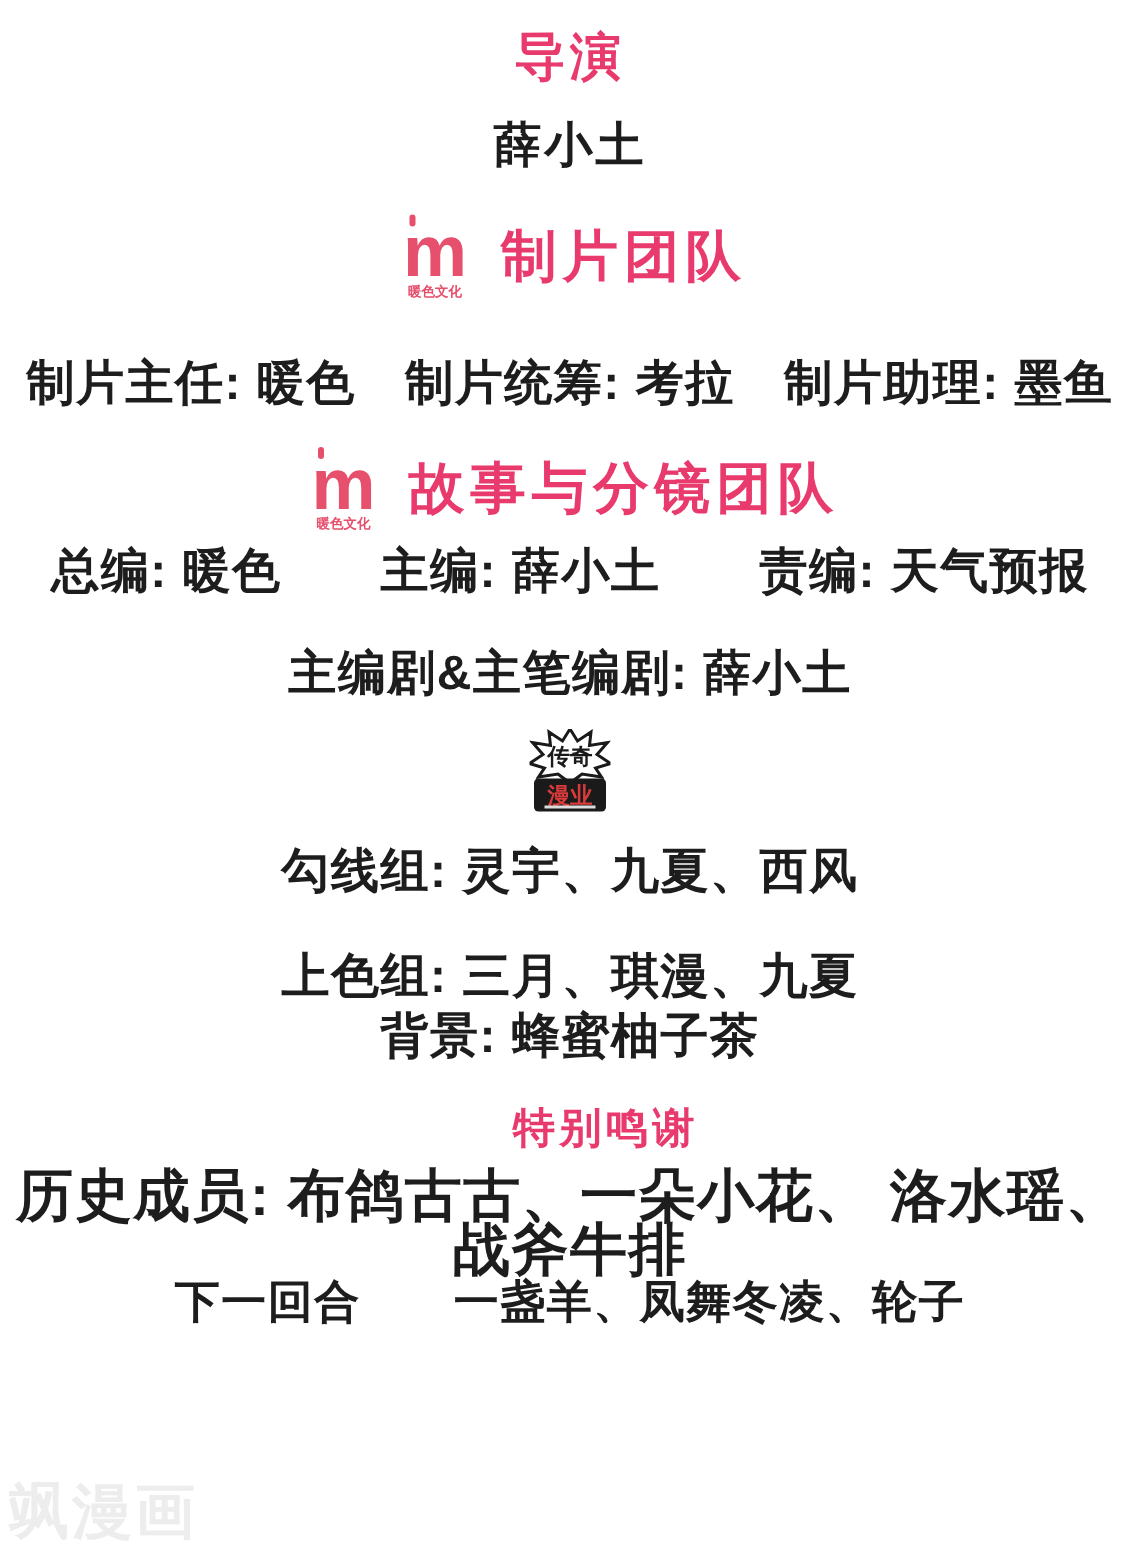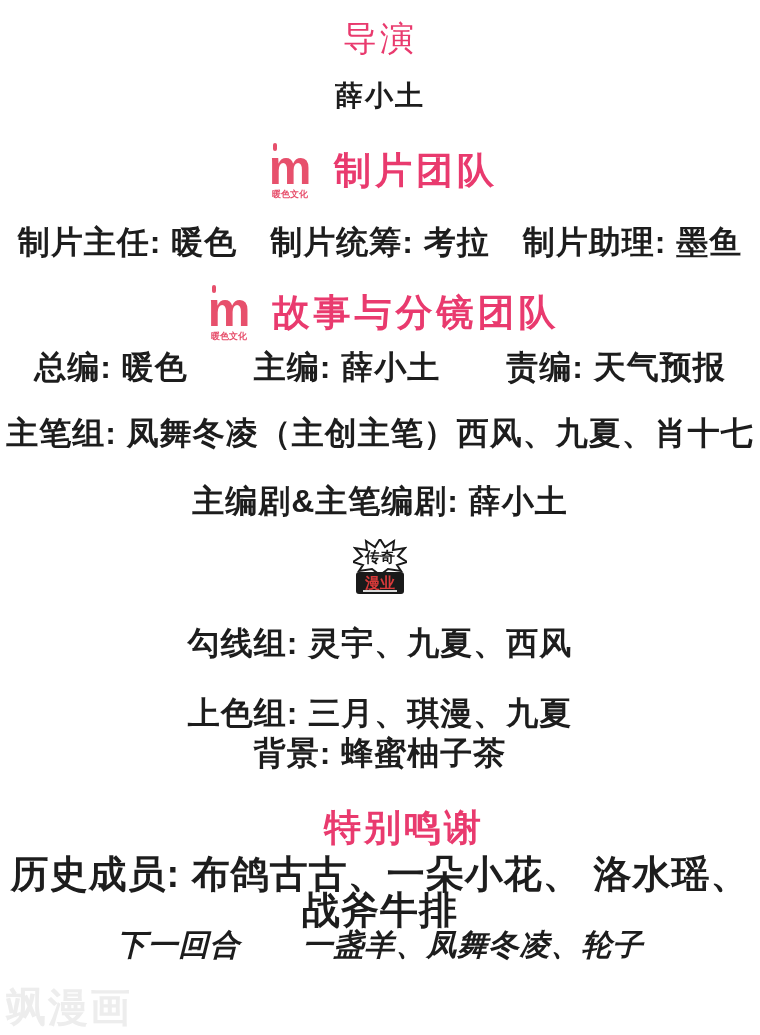--- a/index.html
+++ b/index.html
@@ -8,37 +8,37 @@
     width:760px;height:1035px;
     margin:0 auto;
     background:#ffffff;
     overflow:hidden;
     font-family:"Liberation Sans","DejaVu Sans",sans-serif;
     color:#1d1d1d;
     text-align:center;
   }
   .pink{color:#e93a6e;}
   .heading{
-    font-size:36px;font-weight:400;letter-spacing:3px;
+    font-size:36px;font-weight:700;letter-spacing:3px;
     line-height:40px;margin:16px;
   }
   .director-heading{font-size:34px;margin-top:18px;}
-  .name{font-size:28px;font-weight:700;line-height:40px;margin:18px 0 0 0;letter-spacing:2px;}
+  .name{font-size:32px;font-weight:700;line-height:40px;margin:18px 0 0 0;letter-spacing:2px;}
   .team-header{
     display:flex;align-items:center;justify-content:center;
     gap:16px;margin:0;
   }
   .team-title{font-size:37px;font-weight:700;letter-spacing:4px;line-height:42px;text-align:right;}
   .line{
     font-size:32px;font-weight:700;line-height:40px;margin:0;
     letter-spacing:1px;white-space:pre-wrap;
   }
-  .thanks-heading{font-size:37px;font-weight:700;letter-spacing:3px;line-height:40px;margin:35px 0 0 0;padding-left:48px;}
+  .thanks-heading{font-size:28px;font-weight:700;letter-spacing:3px;line-height:40px;margin:22px 0 0 0;padding-left:48px;}
   .hist{font-size:38px;line-height:36px;}
-  .hist2{font-size:30px;line-height:34px;font-style:italic;}
+  .hist2{font-size:30px;line-height:34px;}
   .watermark{
     position:absolute;left:6px;bottom:0px;
     font-size:40px;font-weight:700;color:#ededed;
     letter-spacing:2px;user-select:none;
   }
   .logo-svg{display:block;}
 </style>
 </head>
 <body>
 
@@ -48,44 +48,43 @@
   <p class="name">薛小土</p>
 
   <div class="team-header" style="margin-top:26px;">
     <svg class="logo-svg" width="56" height="58" viewBox="0 0 56 58">
       <rect x="11" y="1" width="4" height="8" rx="2" fill="#e7506c"></rect>
       <text x="28" y="42" font-size="48" font-weight="bold" fill="#e7506c" text-anchor="middle" font-family="Liberation Sans, DejaVu Sans, sans-serif">m</text>
       <text x="28" y="55" font-size="9" font-weight="bold" fill="#e7506c" text-anchor="middle">暖色文化</text>
     </svg>
     <span class="team-title pink">制片团队</span>
   </div>
-  <p class="line" style="margin-top:22px;">制片主任: 暖色　制片统筹: 考拉　制片助理: 墨鱼</p>
+  <p class="line" style="margin-top:35px;">制片主任: 暖色　制片统筹: 考拉　制片助理: 墨鱼</p>
 
   <div class="team-header" style="margin-top:22px;">
     <svg class="logo-svg" width="56" height="58" viewBox="0 0 56 58">
       <rect x="11" y="1" width="4" height="8" rx="2" fill="#e7506c"></rect>
       <text x="28" y="42" font-size="48" font-weight="bold" fill="#e7506c" text-anchor="middle" font-family="Liberation Sans, DejaVu Sans, sans-serif">m</text>
       <text x="28" y="55" font-size="9" font-weight="bold" fill="#e7506c" text-anchor="middle">暖色文化</text>
     </svg>
     <span class="team-title pink">故事与分镜团队</span>
   </div>
   <p class="line" style="margin-top:5px;">总编: 暖色　　主编: 薛小土　　责编: 天气预报</p>
-  <p class="line" style="margin-top:26px;">主笔组: 凤舞冬凌（主创主笔）西风、九夏、肖十七</p>
   <p class="line" style="margin-top:28px;">主编剧&amp;主笔编剧: 薛小土</p>
 
   <div class="team-header" style="margin-top:18px;">
     <svg class="logo-svg" width="54" height="60" viewBox="0 0 54 60">
       <polygon points="27,0 32,8 41,2 40,11 52,9 45,17 54,23 44,26 48,32 35,30 27,36 19,30 6,32 10,26 0,23 9,17 2,9 14,11 13,2 22,8" fill="#ffffff" stroke="#1a1a1a" stroke-width="2"></polygon>
       <text x="27" y="23" font-size="15" font-weight="bold" fill="#1a1a1a" text-anchor="middle">传奇</text>
       <rect x="3" y="33" width="48" height="22" rx="3" fill="#1a1a1a"></rect>
       <text x="27" y="49" font-size="15" font-weight="bold" fill="#d93a3a" text-anchor="middle">漫业</text>
       <rect x="10" y="51" width="34" height="2" fill="#ffffff" opacity="0.85"></rect>
     </svg>
   </div>
-  <p class="line" style="margin-top:24px;">勾线组: 灵宇、九夏、西风</p>
+  <p class="line" style="margin-top:14px;">勾线组: 灵宇、九夏、西风</p>
   <p class="line" style="margin-top:30px;">上色组: 三月、琪漫、九夏</p>
   <p class="line" style="">背景: 蜂蜜柚子茶</p>
 
   <p class="thanks-heading pink">特别鸣谢</p>
   <p class="line hist" style="margin-top:8px;">历史成员: 布鸽古古、一朵小花、 洛水瑶、战斧牛排</p>
   <p class="line hist2">下一回合　　一盏羊、凤舞冬凌、轮子</p>
 
   <div class="watermark">飒漫画</div>
 </div>
 

